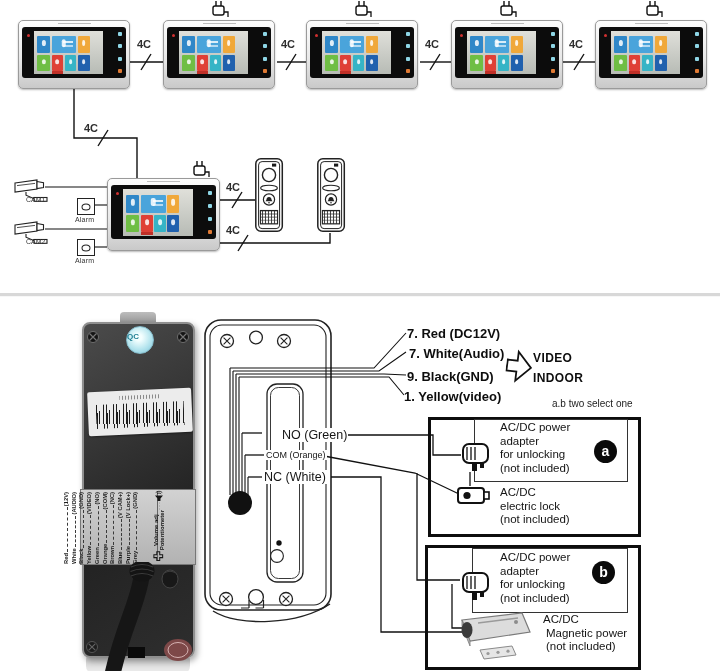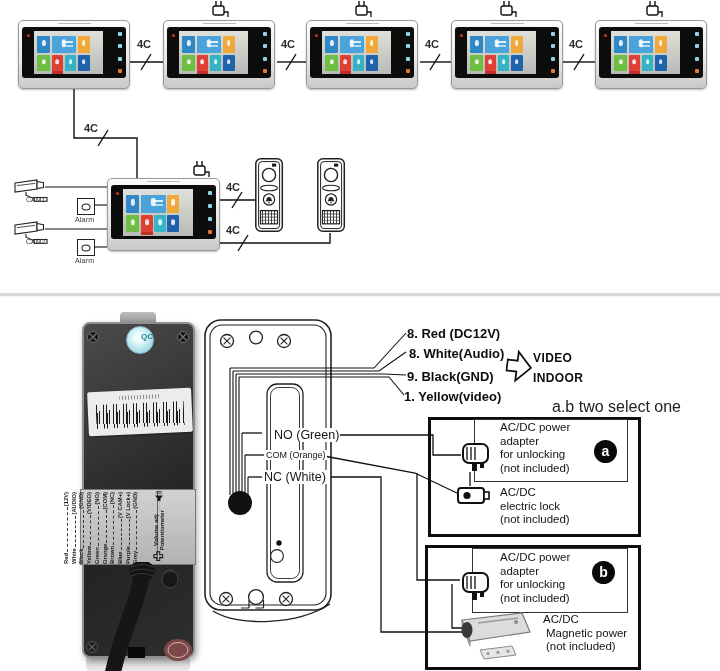--- a/index.html
+++ b/index.html
@@ -6,21 +6,21 @@
   #stage{position:relative;width:720px;height:671px;background:#fff;overflow:hidden;
          font-family:"Liberation Sans","DejaVu Sans",sans-serif;color:#111}
   .abs{position:absolute}
   svg{display:block}
   #wire-layer{position:absolute;left:0;top:0;z-index:1;pointer-events:none}
   .lab{position:absolute;z-index:2;white-space:nowrap}
   .fourc{font-size:11px;font-weight:bold;color:#2e2e2e}
   .tiny{font-size:7px;color:#333;letter-spacing:.2px}
   .pin{font-size:13px;font-weight:bold;color:#0d0d0d}
   .dirlab{font-size:12px;font-weight:bold;color:#0d0d0d;letter-spacing:.4px}
-  .note{font-size:16px;color:#222}
+  .note{font-size:10px;color:#222}
   .relay{font-size:12.5px;color:#161616;background:#fff;padding:0 1px}
   .relay.small{font-size:9px}
   .boxtext{font-size:11.5px;line-height:13.5px;color:#141414}
   
   .optbox{position:absolute;z-index:2;border:3px solid #0d0d0d;background:transparent}
   .innerbox{position:absolute;z-index:2;border:1.3px solid #333;background:transparent}
   .badge{position:absolute;z-index:3;width:23px;height:23px;border-radius:50%;background:#0a0a0a;
          color:#fff;font-size:14px;font-weight:bold;text-align:center;line-height:22px}
   
   .monitor-slot{position:absolute;z-index:2}
@@ -50,21 +50,21 @@
   .m-btns i{width:4px;height:4px;background:#8ed6e6;border-radius:1px}
   .m-btns i.warm{background:#e07a34}
   
   #photo{position:absolute;z-index:2}
   .ph-tab{position:absolute;left:38px;top:-10px;width:36px;height:14px;border-radius:4px 4px 0 0;
           background:linear-gradient(#bdbdbd,#8c8c8c)}
   .ph-body{position:absolute;inset:0;background:linear-gradient(150deg,#4b4b4b,#232323 60%,#2e2e2e);
            border:2px solid #8f8f8f;border-radius:8px;box-shadow:2px 3px 6px rgba(0,0,0,.35)}
   .qc{position:absolute;left:44px;top:4px;width:26px;height:26px;border-radius:50%;
       background:radial-gradient(circle at 45% 40%,#f4ffff 15%,#b8e6ef 55%,#79c4d9);
-      border:1px solid #86bccb;text-align:right;font-size:8px;font-weight:bold;color:#1f7f93;line-height:20px}
+      border:1px solid #86bccb;text-align:left;font-size:8px;font-weight:bold;color:#1f7f93;line-height:20px}
   .barcode{position:absolute;left:6px;top:68px;width:104px;height:44px;background:#ececec;
            transform:rotate(-2.5deg);border-radius:2px;box-shadow:0 1px 2px rgba(0,0,0,.4)}
   .bc-txt{position:absolute;left:32px;top:5px;width:40px;height:4px;
           background:repeating-linear-gradient(90deg,#8a8a8a 0 1px,transparent 1px 3px)}
   .bc-bars{position:absolute;left:8px;top:13px;width:88px;height:24px;background:
     repeating-linear-gradient(90deg,#1c1c1c 0 1.5px,#ececec 1.5px 3px,#1c1c1c 3px 3.6px,#ececec 3.6px 7px,#1c1c1c 7px 8px,#ececec 8px 10px)}
   .plate{position:absolute;left:-2px;top:167px;width:114px;height:74px;
          background:linear-gradient(#d2d2d2,#b2b2b2);border:1px solid #777}
   .plate-div{position:absolute;left:75px;top:169px;width:1px;height:70px;background:#666;z-index:3}
   .wl-rot{position:absolute;z-index:3;transform:rotate(-90deg)}
@@ -345,33 +345,33 @@
 
   <div class="lab" style="left:77px;top:198px;width:16px;height:15px;border:1.6px solid #222;background:#fff">
     <div style="position:absolute;left:50%;top:50%;width:7px;height:5px;transform:translate(-50%,-50%);border:1.5px solid #222;border-radius:50%"></div>
   </div>
   <span class="lab tiny" style="left:75px;top:216px">Alarm</span>
   <div class="lab" style="left:77px;top:239px;width:16px;height:15px;border:1.6px solid #222;background:#fff">
     <div style="position:absolute;left:50%;top:50%;width:7px;height:5px;transform:translate(-50%,-50%);border:1.5px solid #222;border-radius:50%"></div>
   </div>
   <span class="lab tiny" style="left:75px;top:257px">Alarm</span>
 
-  <span class="lab pin" style="left:407px;top:326px">8. Red (DC12V)</span>
-  <span class="lab pin" style="left:409px;top:346px">8. White(Audio)</span>
+  <span class="lab pin" style="left:407px;top:326px">7. Red (DC12V)</span>
+  <span class="lab pin" style="left:409px;top:346px">7. White(Audio)</span>
   <span class="lab pin" style="left:407px;top:369px">9. Black(GND)</span>
   <span class="lab pin" style="left:404px;top:389px">1. Yellow(video)</span>
 
   <svg class="lab" style="left:506px;top:348px;transform:rotate(7deg)" width="27" height="37" viewBox="0 0 27 37">
     <polygon points="1,13 11,13 11,4 25,18.5 11,33 11,24 1,24" fill="#fff" stroke="#111" stroke-width="1.8"></polygon>
   </svg>
   <span class="lab dirlab" style="left:533px;top:351px">VIDEO</span>
   <span class="lab dirlab" style="left:533px;top:371px">INDOOR</span>
   <span class="lab note" style="left:552px;top:398px">a.b two select one</span>
 
-  <span class="lab relay" style="left:273px;top:428px">NO (Green)</span>
+  <span class="lab relay" style="left:281px;top:428px">NO (Green)</span>
   <span class="lab relay small" style="left:265px;top:450px">COM (Orange)</span>
   <span class="lab relay" style="left:263px;top:470px">NC (White)</span>
 
   <div class="optbox" style="left:428px;top:417px;width:207px;height:114px"></div>
   <div class="innerbox" style="left:474px;top:419px;width:152px;height:61px"></div>
   <div class="lab boxtext" style="left:500px;top:421px">
     <div>AC/DC power</div>
     <div>adapter</div>
     <div>for unlocking</div>
     <div>(not included)</div>

